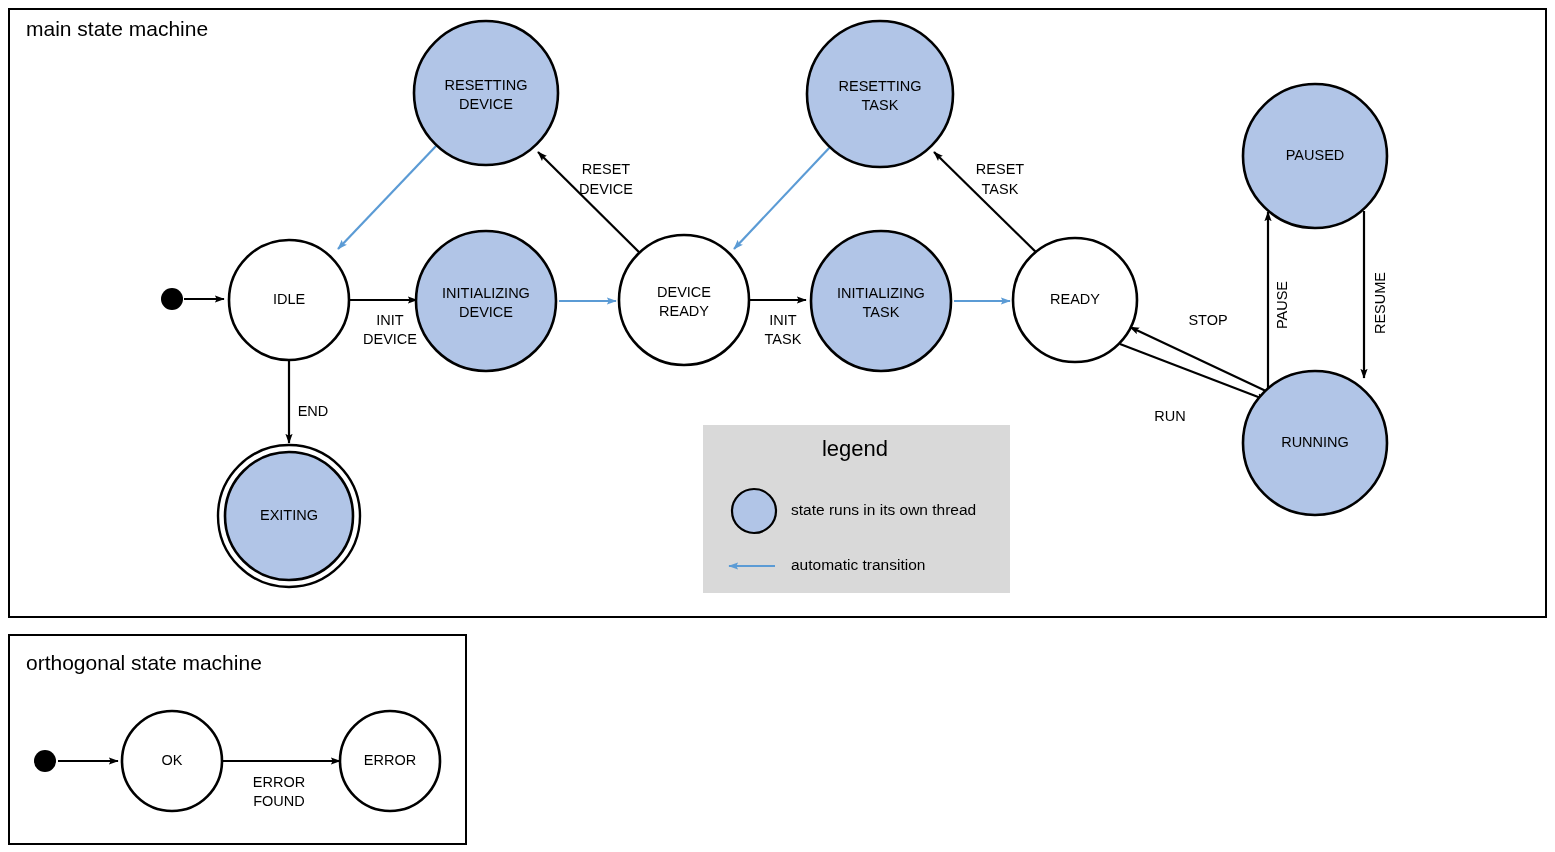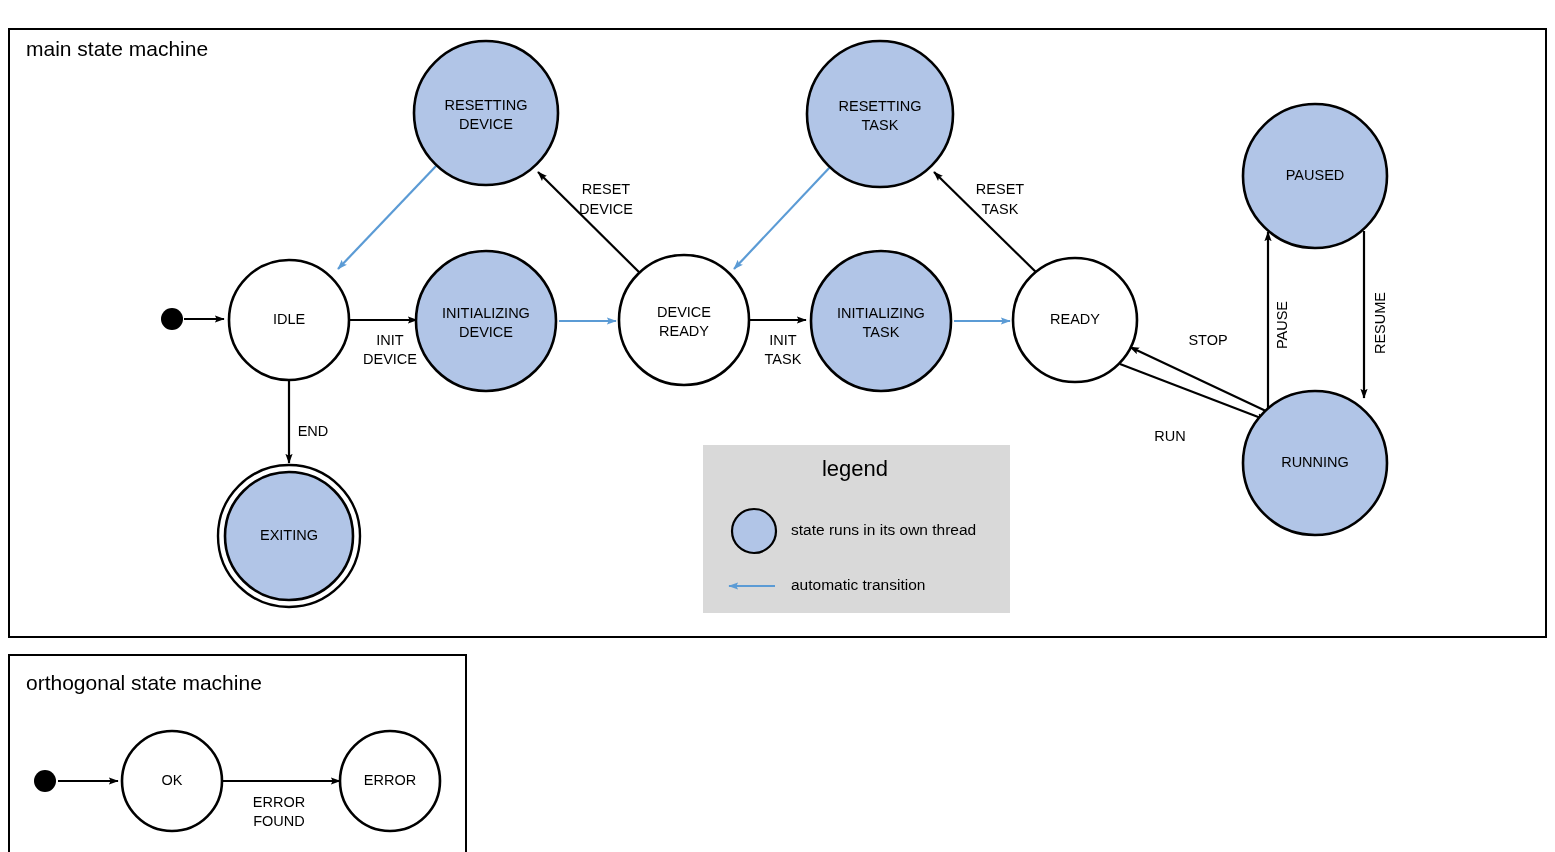--- a/index.html
+++ b/index.html
@@ -11,21 +11,20 @@
     width: 1555px;
     height: 852px;
     font-family: "Liberation Sans", sans-serif;
     color: #000000;
     overflow: hidden;
   }
   #stage {
     position: relative;
     width: 1555px;
     height: 617px;
-    margin-top: 20px;
   }
   svg#diagram {
     position: absolute;
     left: 0;
     top: 0;
     width: 1555px;
     height: 852px;
   }
   .frame-rect {
     fill: none;

